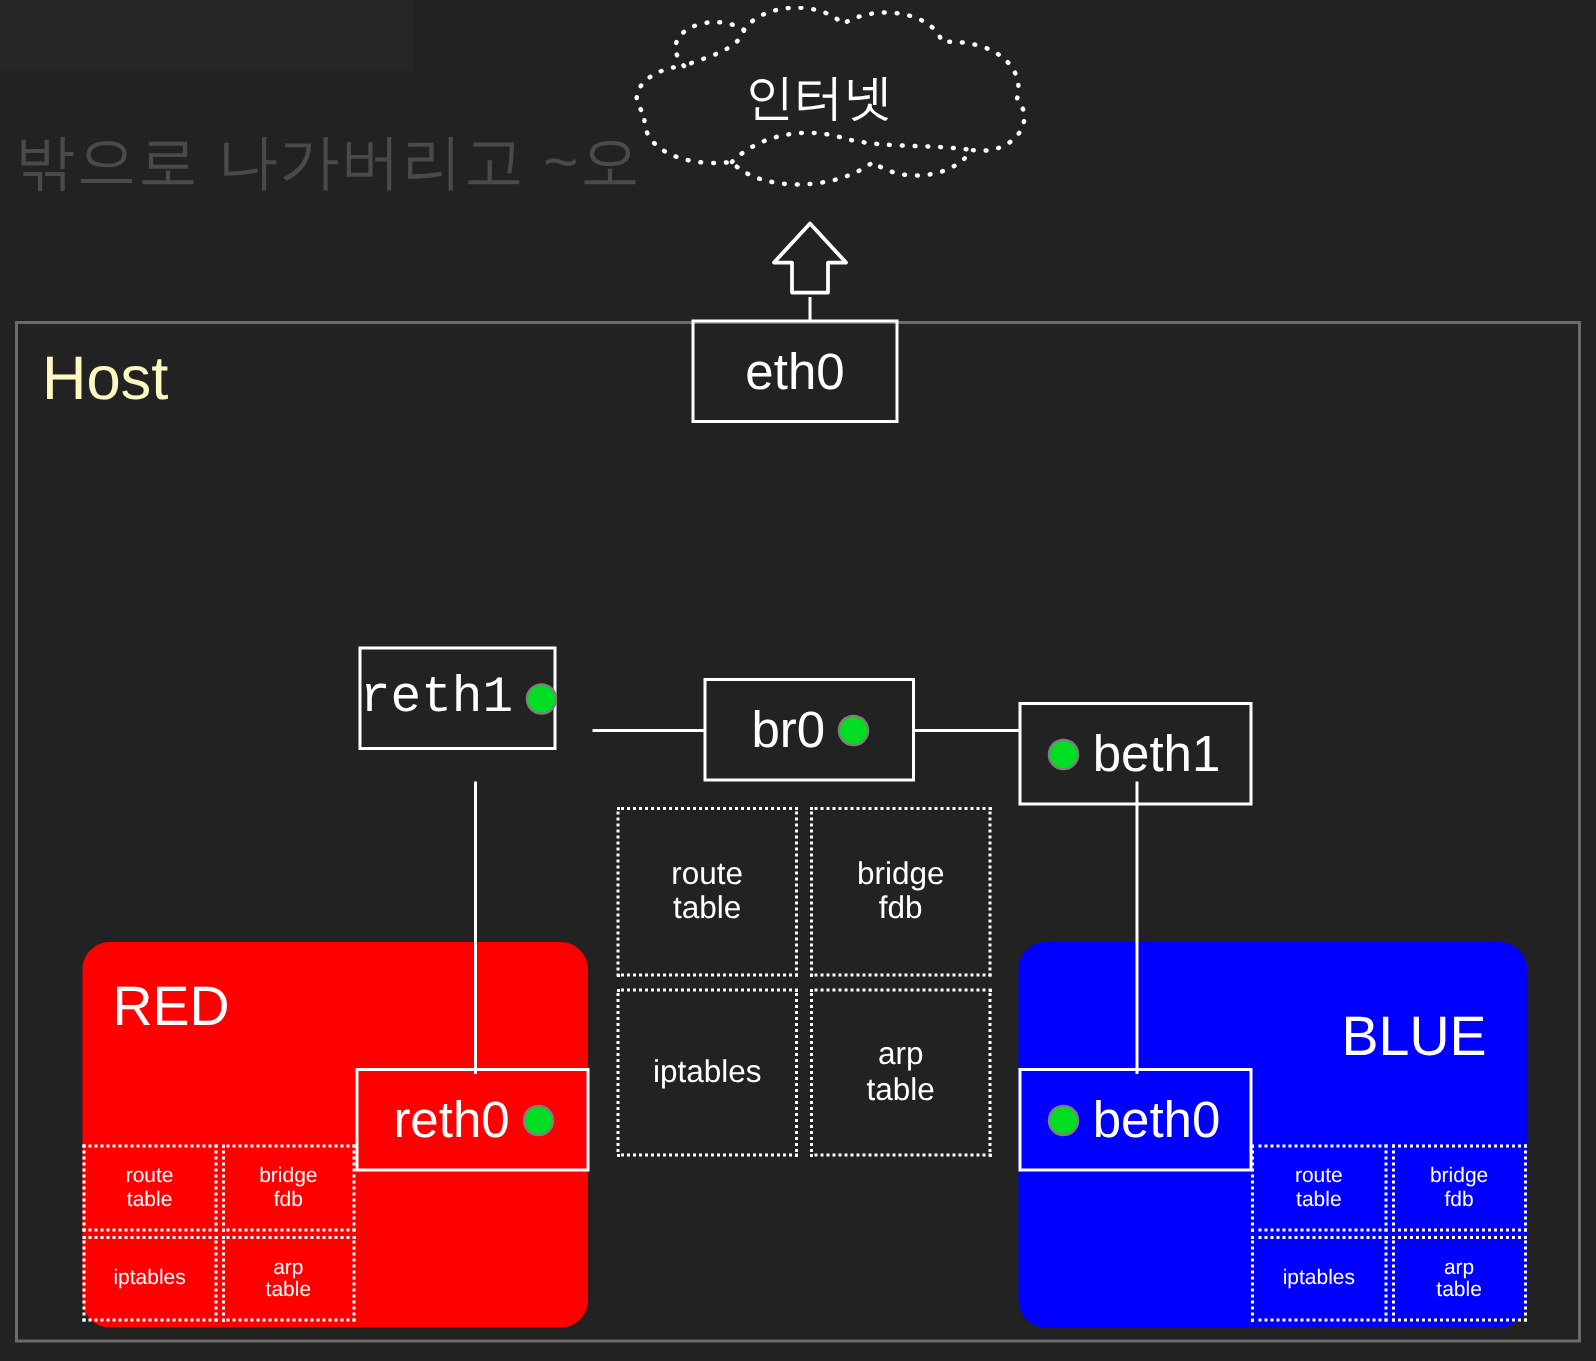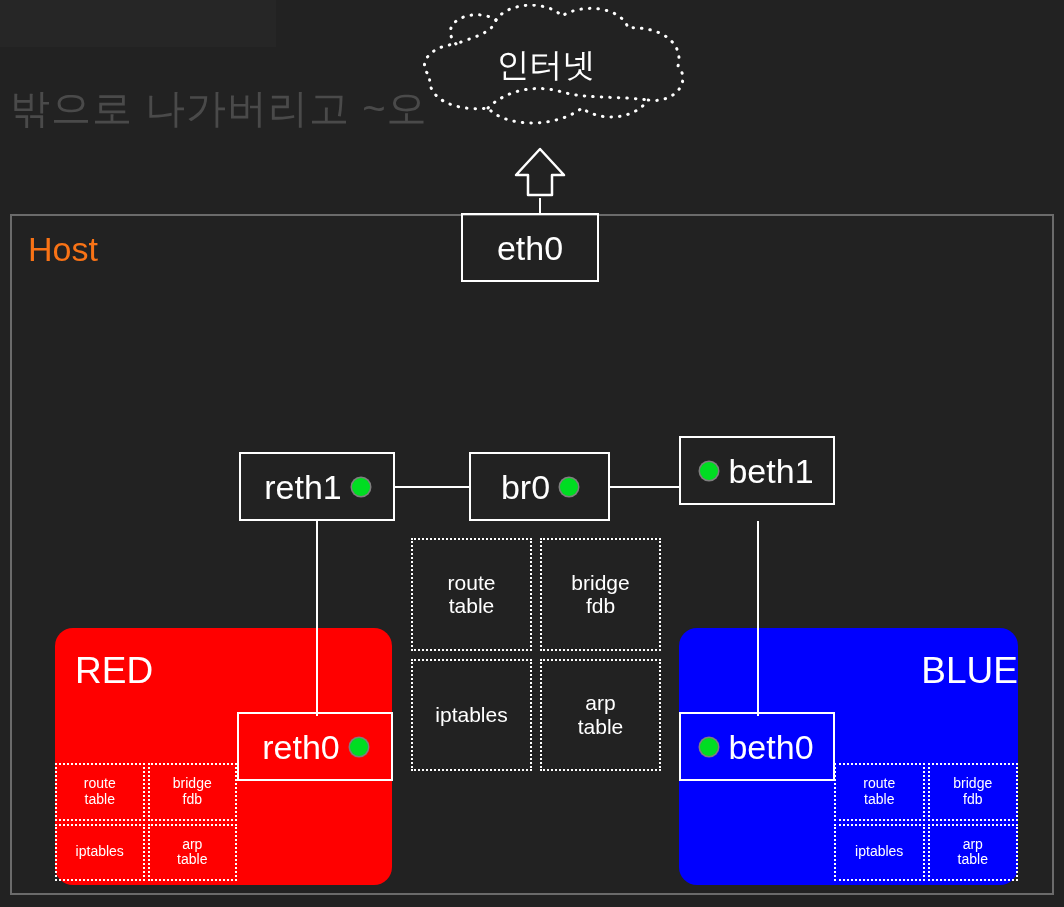--- a/index.html
+++ b/index.html
@@ -76,22 +76,22 @@
     left: 10px;
     top: 214px;
     width: 1044px;
     height: 681px;
     border: 2px solid #6b6b6b;
   }
   .host-label {
     position: absolute;
     left: 28px;
     top: 232px;
-    font-size: 34px;
-    color: #f97316;
+    font-size: 41px;
+    color: #fef9c3;
     line-height: 1;
   }
 
   
   .node {
     position: absolute;
     border: 2px solid #ffffff;
     background: transparent;
     display: flex;
     align-items: center;
@@ -106,23 +106,23 @@
   .led {
     width: 18px;
     height: 18px;
     border-radius: 50%;
     background: #00dd22;
     box-shadow: 0 0 0 1.5px #7e7e7e;
     flex: 0 0 auto;
   }
 
   #eth0  { left: 461px; top: 213px; width: 138px; height: 69px; }
-  #reth1 { left: 239px; top: 452px; width: 156px; height: 69px; }
+  #reth1 { left: 239px; top: 431px; width: 132px; height: 69px; font-family: Liberation Mono, monospace; }
   #br0   { left: 469px; top: 452px; width: 141px; height: 69px; }
-  #beth1 { left: 679px; top: 436px; width: 156px; height: 69px; }
+  #beth1 { left: 679px; top: 468px; width: 156px; height: 69px; }
   #reth0 { left: 237px; top: 712px; width: 156px; height: 69px; z-index: 6; }
   #beth0 { left: 679px; top: 712px; width: 156px; height: 69px; z-index: 6; }
 
   
   .wire { position: absolute; background: #ffffff; }
   .wire-h { height: 2px; }
   .wire-v { width: 2px; }
 
   
   .ns {
@@ -133,21 +133,21 @@
   #ns-red  { left: 55px;  top: 628px; width: 337px; height: 257px; background: #ff0000; }
   #ns-blue { left: 679px; top: 628px; width: 339px; height: 257px; background: #0000ff; }
   .ns-label {
     position: absolute;
     top: 24px;
     font-size: 37px;
     color: #ffffff;
     line-height: 1;
   }
   #ns-red .ns-label  { left: 20px; }
-  #ns-blue .ns-label { right: 0; }
+  #ns-blue .ns-label { right: 27px; margin-top: 20px; }
 
   
   .tbl-grid {
     position: absolute;
     display: grid;
     grid-template-columns: 1fr 1fr;
     color: #ffffff;
     text-align: center;
   }
   .tbl-cell {

